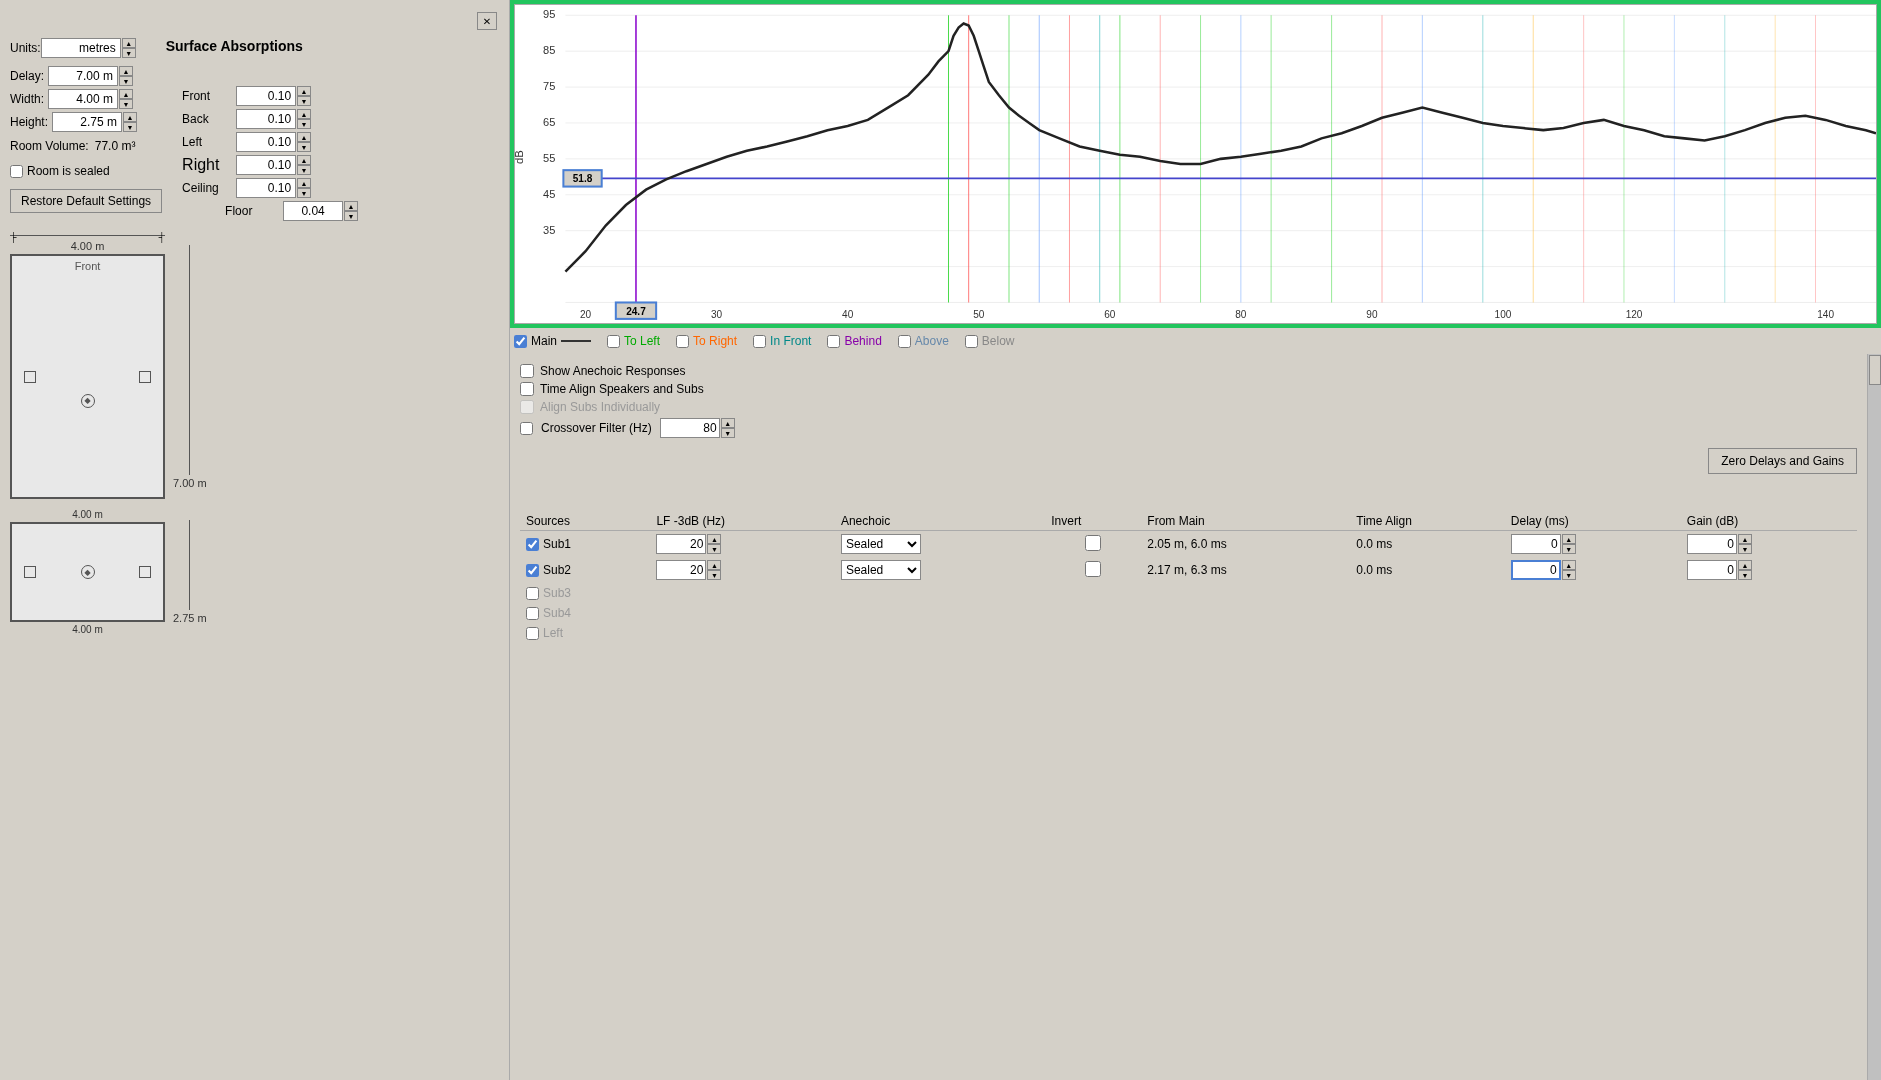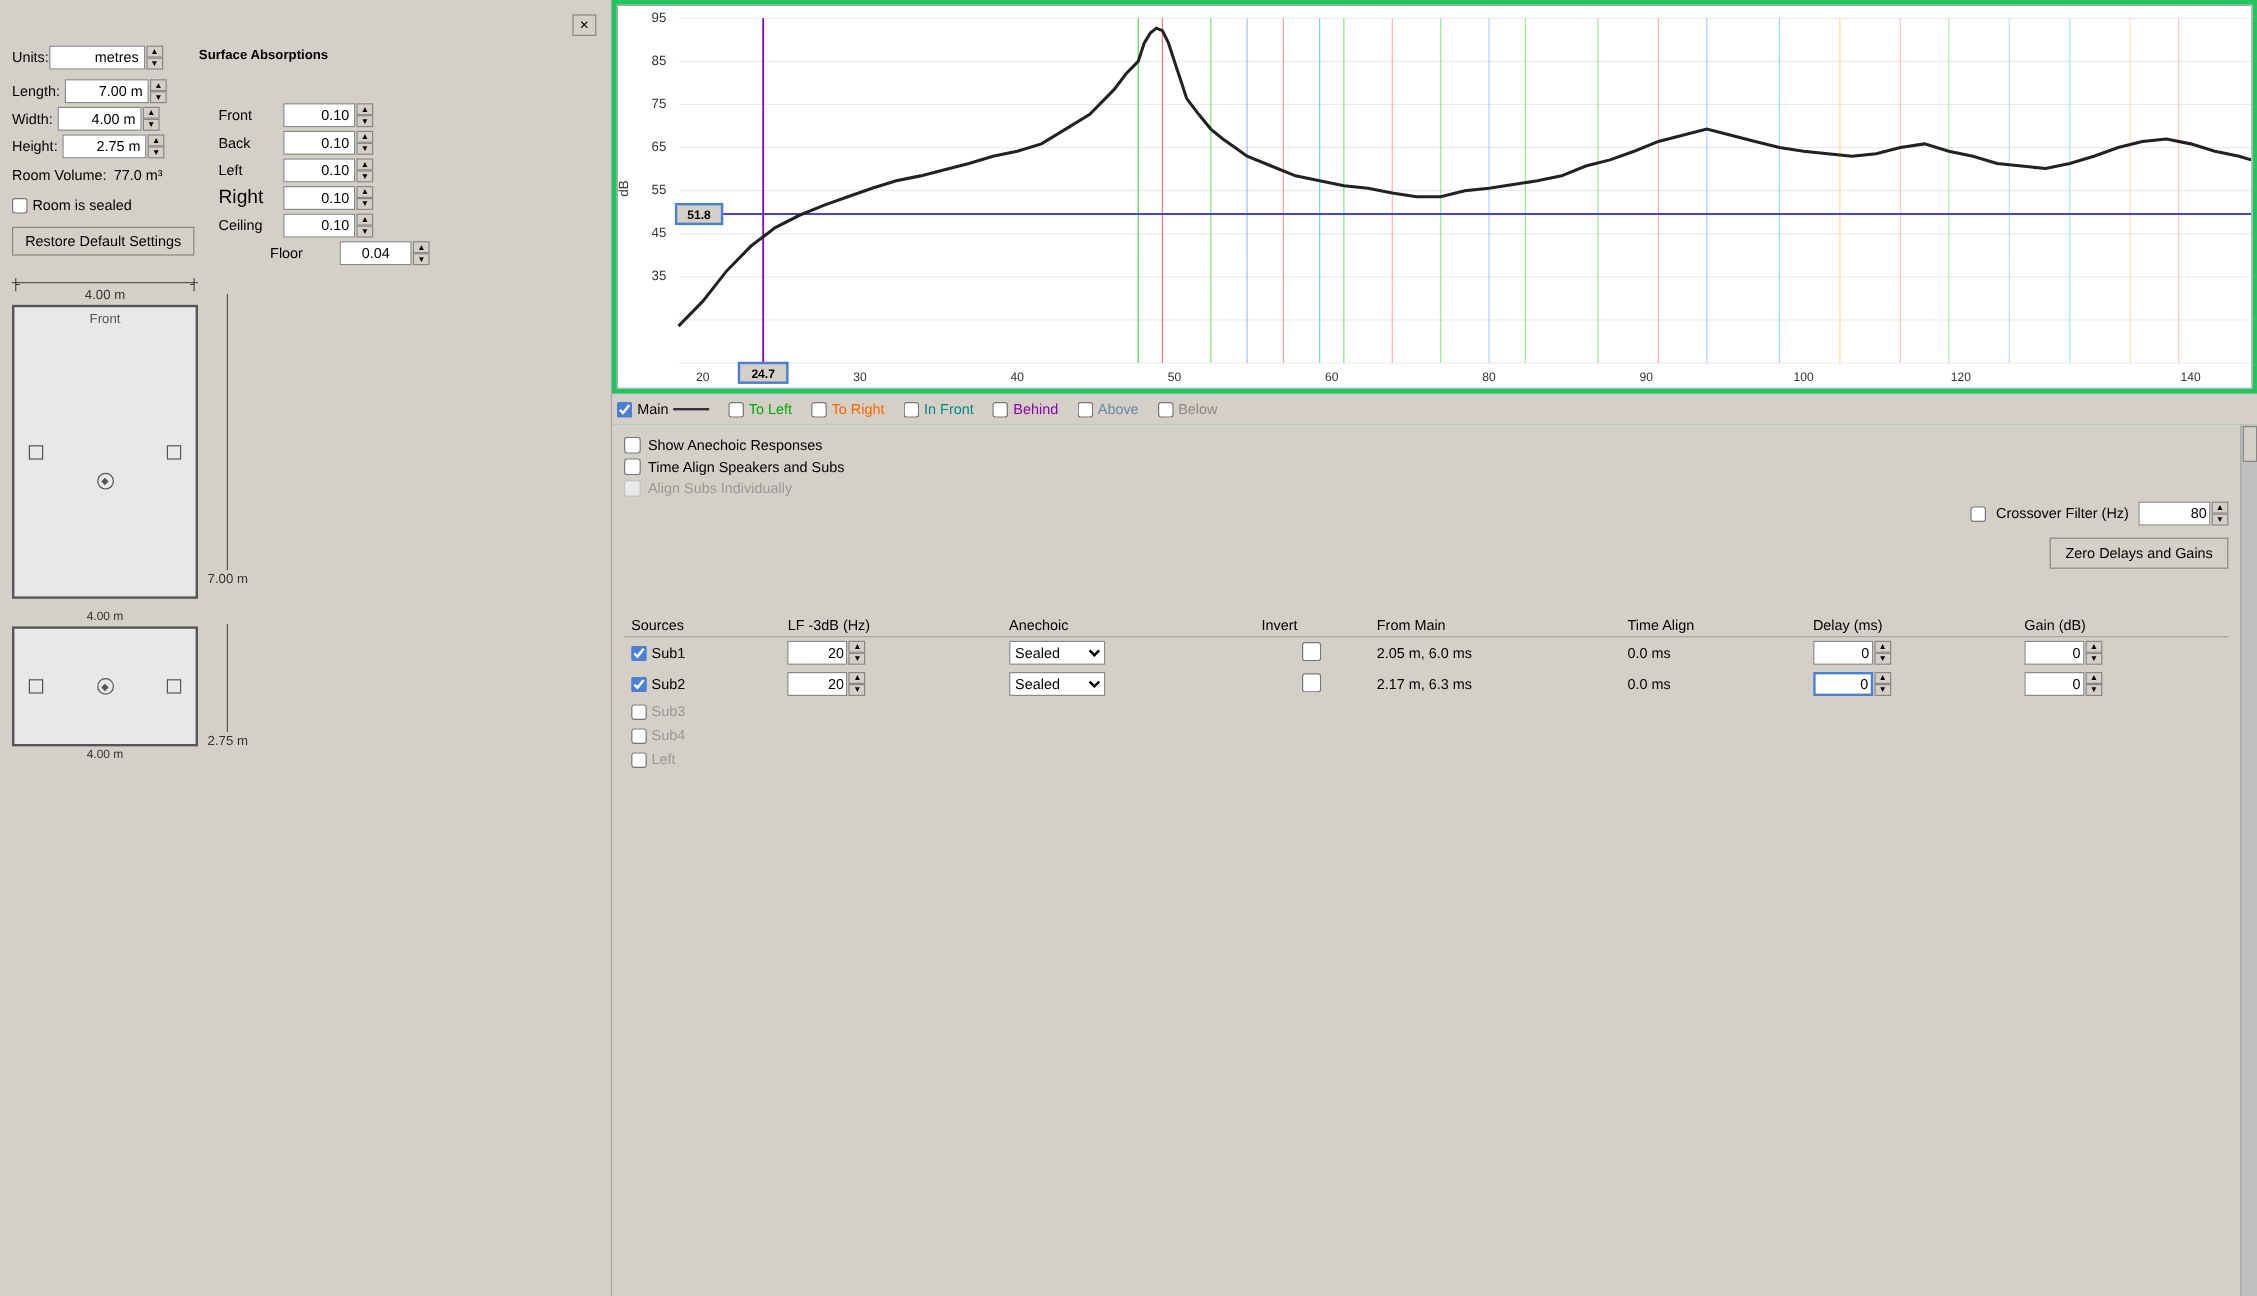--- a/index.html
+++ b/index.html
@@ -59,21 +59,21 @@
       background: #d4d0c8;
       cursor: pointer;
       display: flex;
       align-items: center;
       justify-content: center;
       font-size: 7px;
       line-height: 1;
     }
 
     .surface-title {
-      font-size: 11px;
+      font-size: 14px;
       font-weight: bold;
       margin-bottom: 4px;
     }
 
     .room-volume-row {
       display: flex;
       align-items: center;
       gap: 6px;
       margin: 4px 0;
     }
@@ -297,21 +297,20 @@
       text-align: right;
       font-size: 12px;
       padding: 0 2px;
     }
 
     .crossover-row {
       display: flex;
       align-items: center;
       gap: 8px;
       margin: 4px 0;
-      justify-content: flex-end;
     }
 
     .crossover-input {
       display: flex;
       align-items: center;
     }
 
     .crossover-input input {
       width: 60px;
       height: 20px;
@@ -366,21 +365,21 @@
     </div>
 
     <span class="surface-title" style="margin-left:30px;">Surface Absorptions</span>
   </div>
 
   <div style="display:flex; gap:20px;">
 
     <div style="display:flex; flex-direction:column; gap:3px;">
 
       <div style="display:flex; align-items:center; gap:4px;">
-        <span class="label-text">Length:</span>
+        <span class="label-text">Delay:</span>
         <div class="input-with-spinner">
           <input type="text" value="7.00 m" style="width: 70px;">
           <div class="spinner-btns">
             <button class="spinner-btn">▲</button>
             <button class="spinner-btn">▼</button>
           </div>
         </div>
       </div>
 
       <div style="display:flex; align-items:center; gap:4px;">

